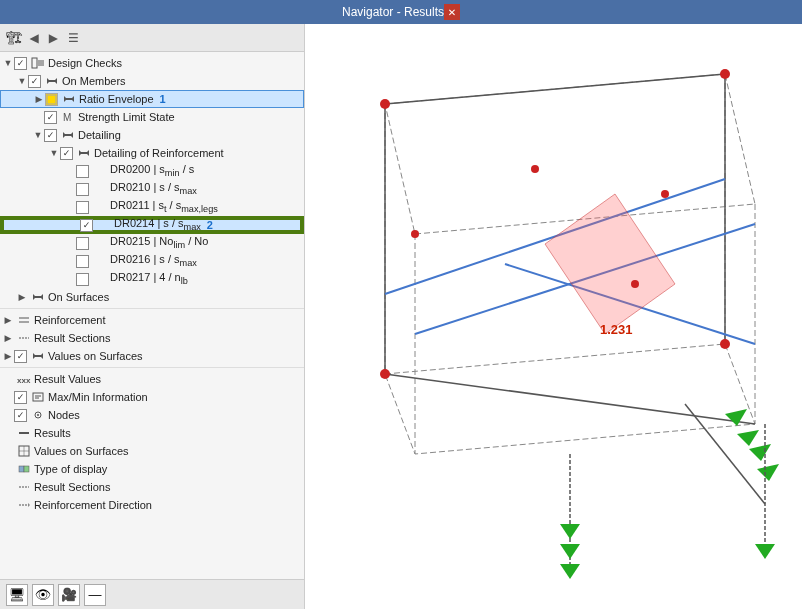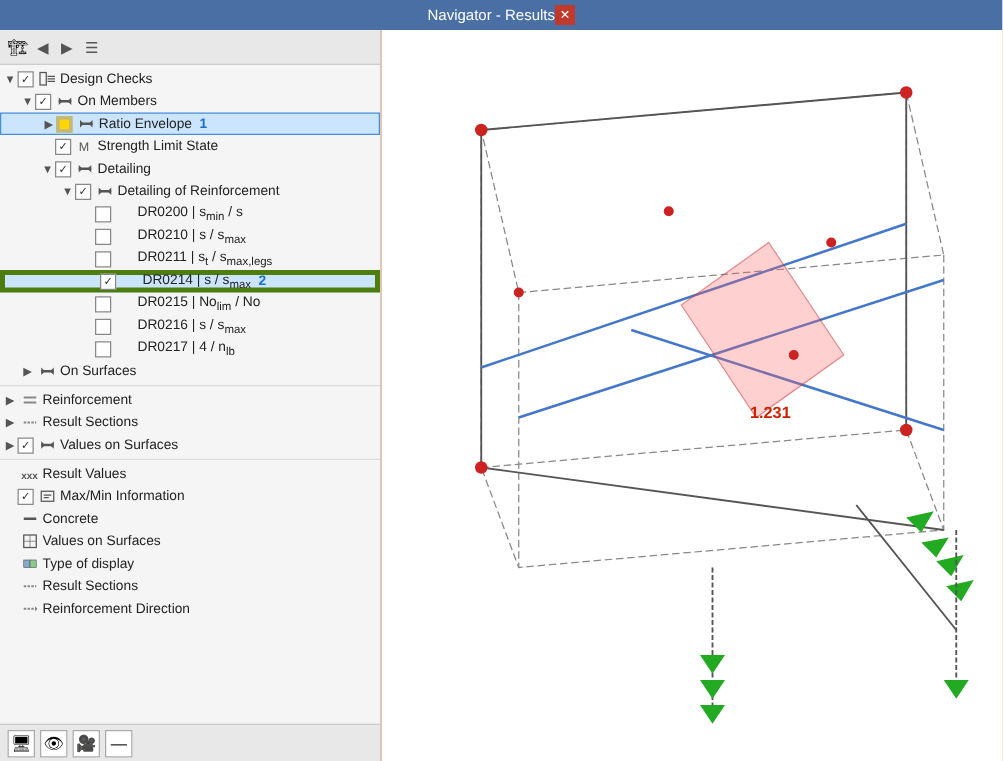--- a/index.html
+++ b/index.html
@@ -106,21 +106,21 @@
       background: #fff;
       border: 1px solid #aaa;
       cursor: pointer;
       display: flex; align-items: center; justify-content: center;
       font-size: 13px;
     }
 
     
     .right-panel {
       flex: 1;
-      background: #f97316;
+      background: #a16207;
       position: relative;
       overflow: hidden;
     }
 
     .viewport-3d {
       width: 100%;
       height: 100%;
       position: relative;
     }
 
@@ -365,30 +365,42 @@
         <span class="tree-icon">
           <svg width="14" height="14" viewBox="0 0 14 14">
               <rect x="2" y="3" width="10" height="8" fill="none" stroke="#555" stroke-width="1"></rect>
               <line x1="4" y1="6" x2="10" y2="6" stroke="#555" stroke-width="1"></line>
               <line x1="4" y1="8" x2="8" y2="8" stroke="#555" stroke-width="1"></line>
             </svg>
         </span>
         <span class="node-label">Max/Min Information</span>
       </div>
 
-
-      <div class="tree-item">
-        <span class="indent" style="width:2px"></span>
-        <span class="expand-arrow"></span>
-        <span class="tree-icon">
-          <svg width="14" height="14" viewBox="0 0 14 14">
-              <line x1="2" y1="7" x2="12" y2="7" stroke="#555" stroke-width="2"></line>
-            </svg>
-        </span>
-        <span class="node-label">Concrete</span>
+      <div class="tree-item">
+        <span class="indent" style="width:2px"></span>
+        <span class="expand-arrow"></span>
+        <span class="checkbox checked"></span>
+        <span class="tree-icon">
+          <svg width="14" height="14" viewBox="0 0 14 14">
+              <circle cx="7" cy="7" r="3" fill="none" stroke="#555" stroke-width="1"></circle>
+              <circle cx="7" cy="7" r="1" fill="#555"></circle>
+            </svg>
+        </span>
+        <span class="node-label">Nodes</span>
+      </div>
+
+      <div class="tree-item">
+        <span class="indent" style="width:2px"></span>
+        <span class="expand-arrow"></span>
+        <span class="tree-icon">
+          <svg width="14" height="14" viewBox="0 0 14 14">
+              <line x1="2" y1="7" x2="12" y2="7" stroke="#555" stroke-width="2"></line>
+            </svg>
+        </span>
+        <span class="node-label">Results</span>
       </div>
 
       <div class="tree-item">
         <span class="indent" style="width:2px"></span>
         <span class="expand-arrow"></span>
         <span class="tree-icon">
           <svg width="14" height="14" viewBox="0 0 14 14">
               <rect x="2" y="2" width="10" height="10" fill="none" stroke="#555" stroke-width="1"></rect>
               <path d="M2,7 L12,7" stroke="#555" stroke-width="0.5"></path>
               <path d="M7,2 L7,12" stroke="#555" stroke-width="0.5"></path>

